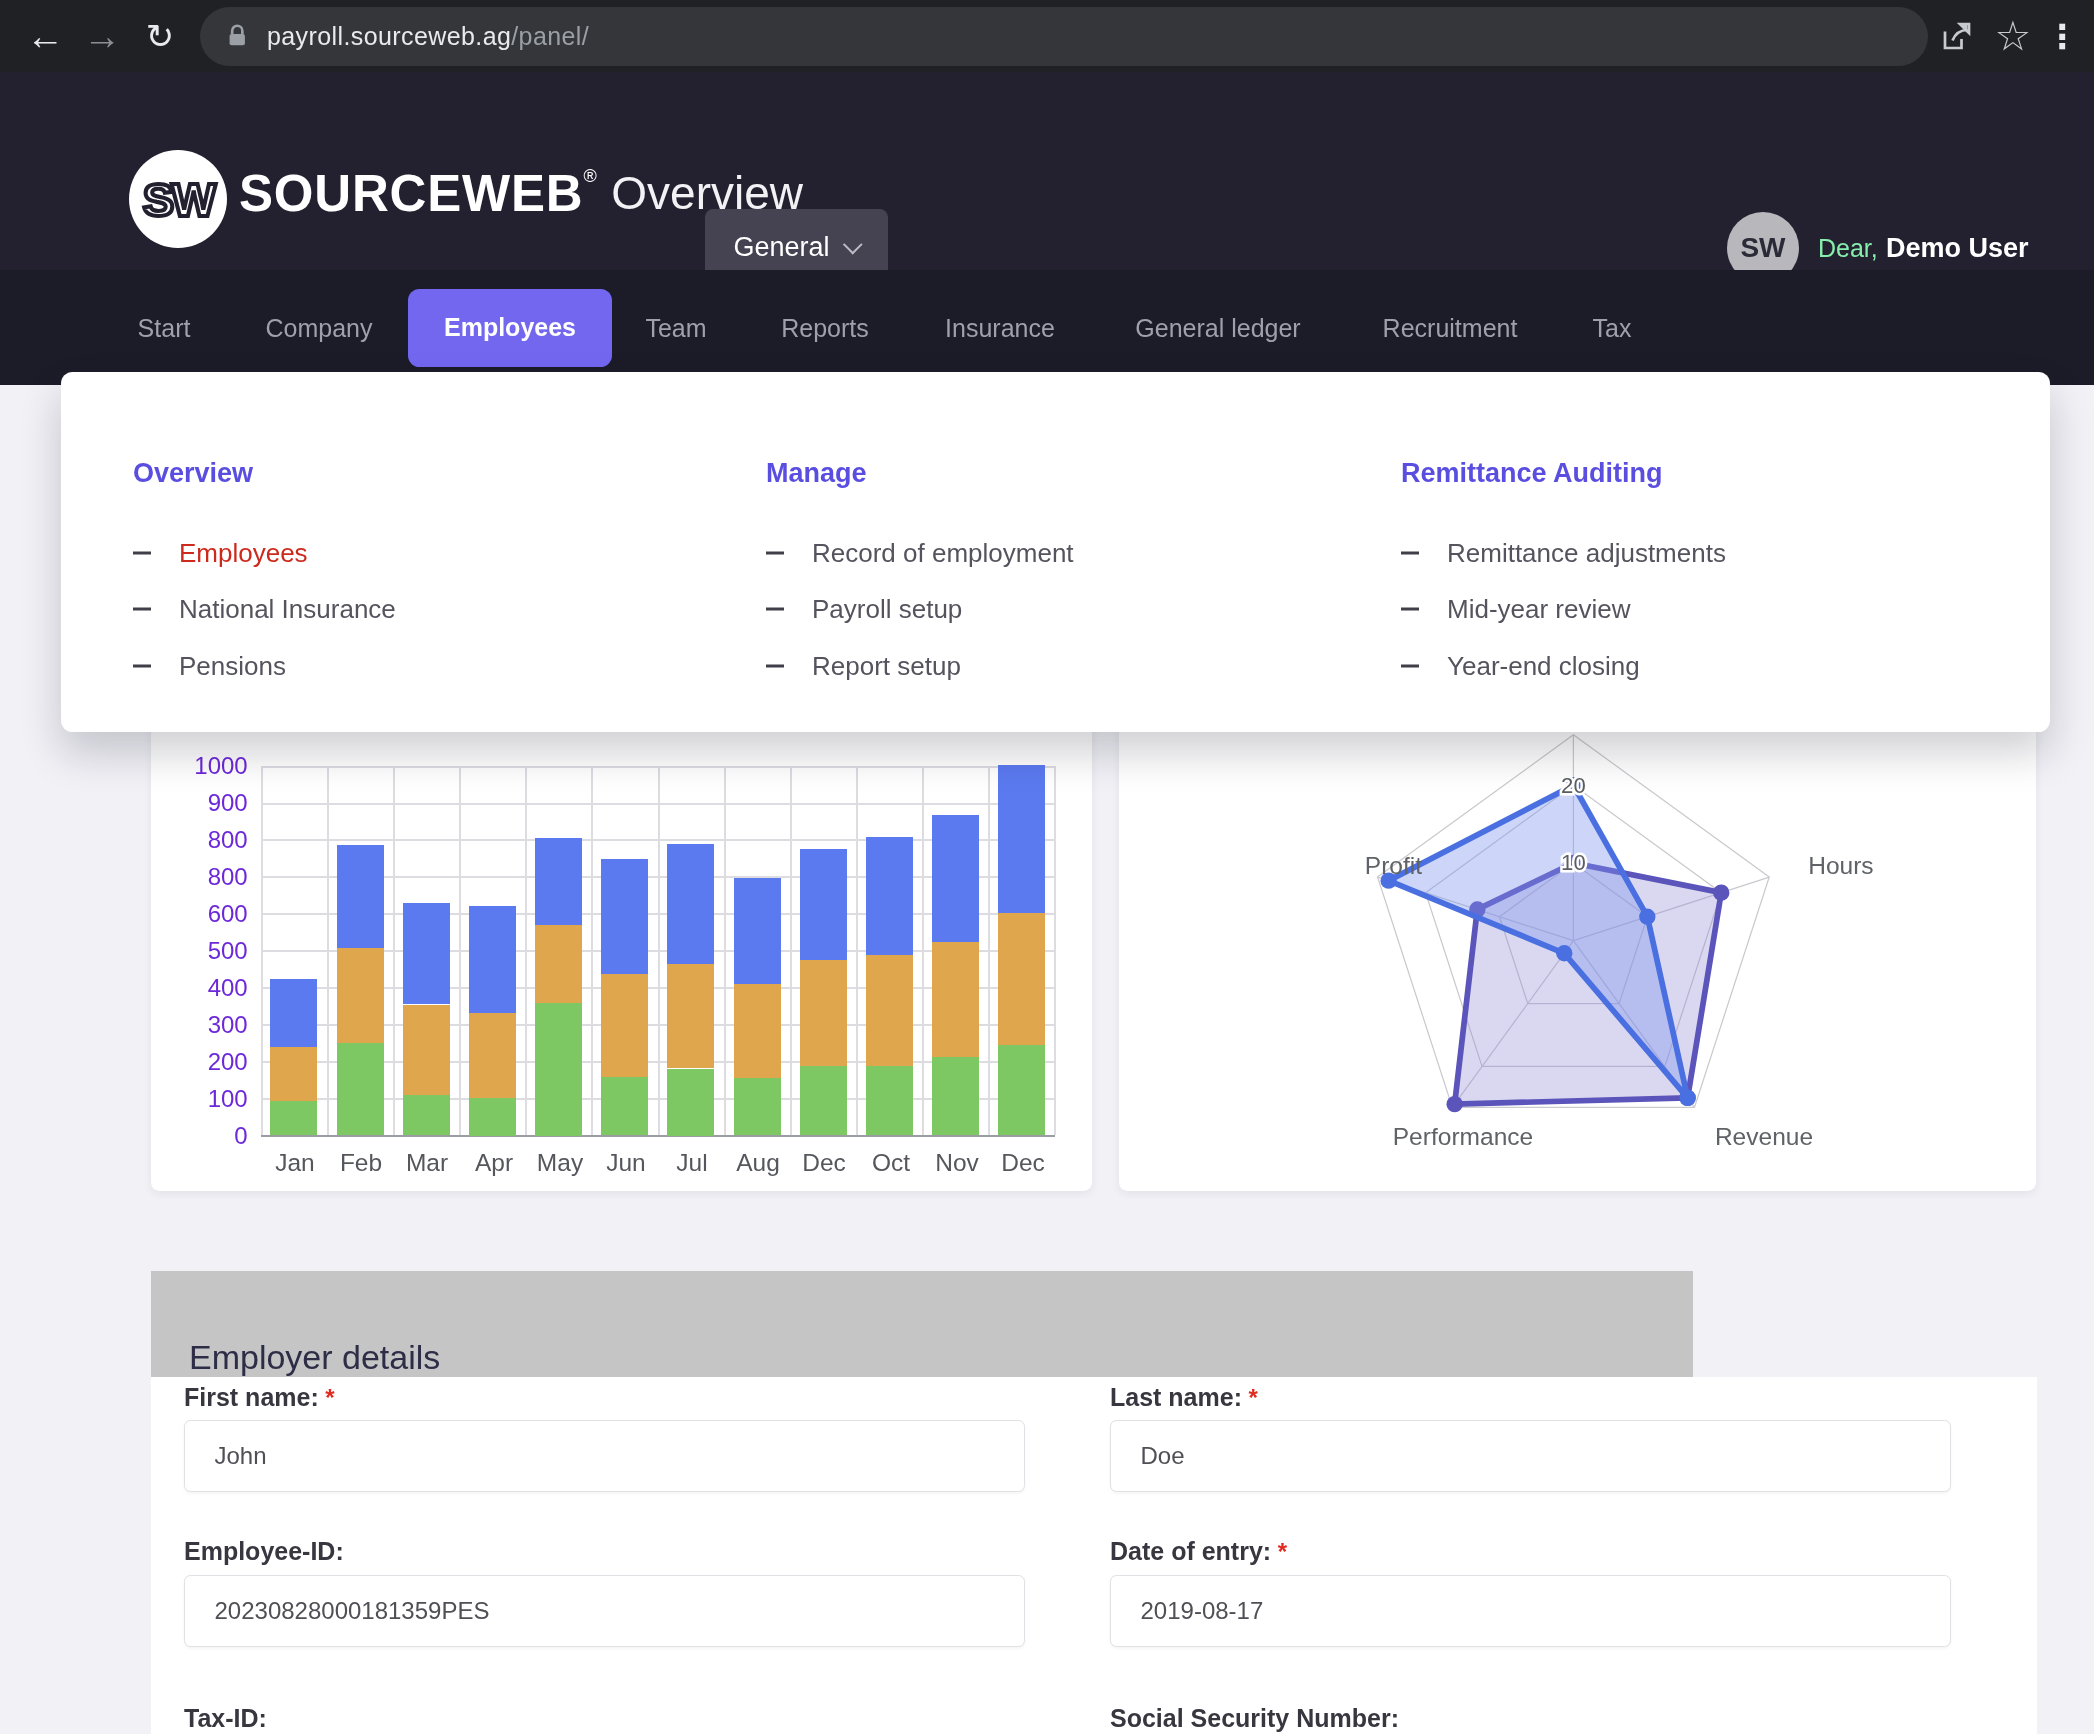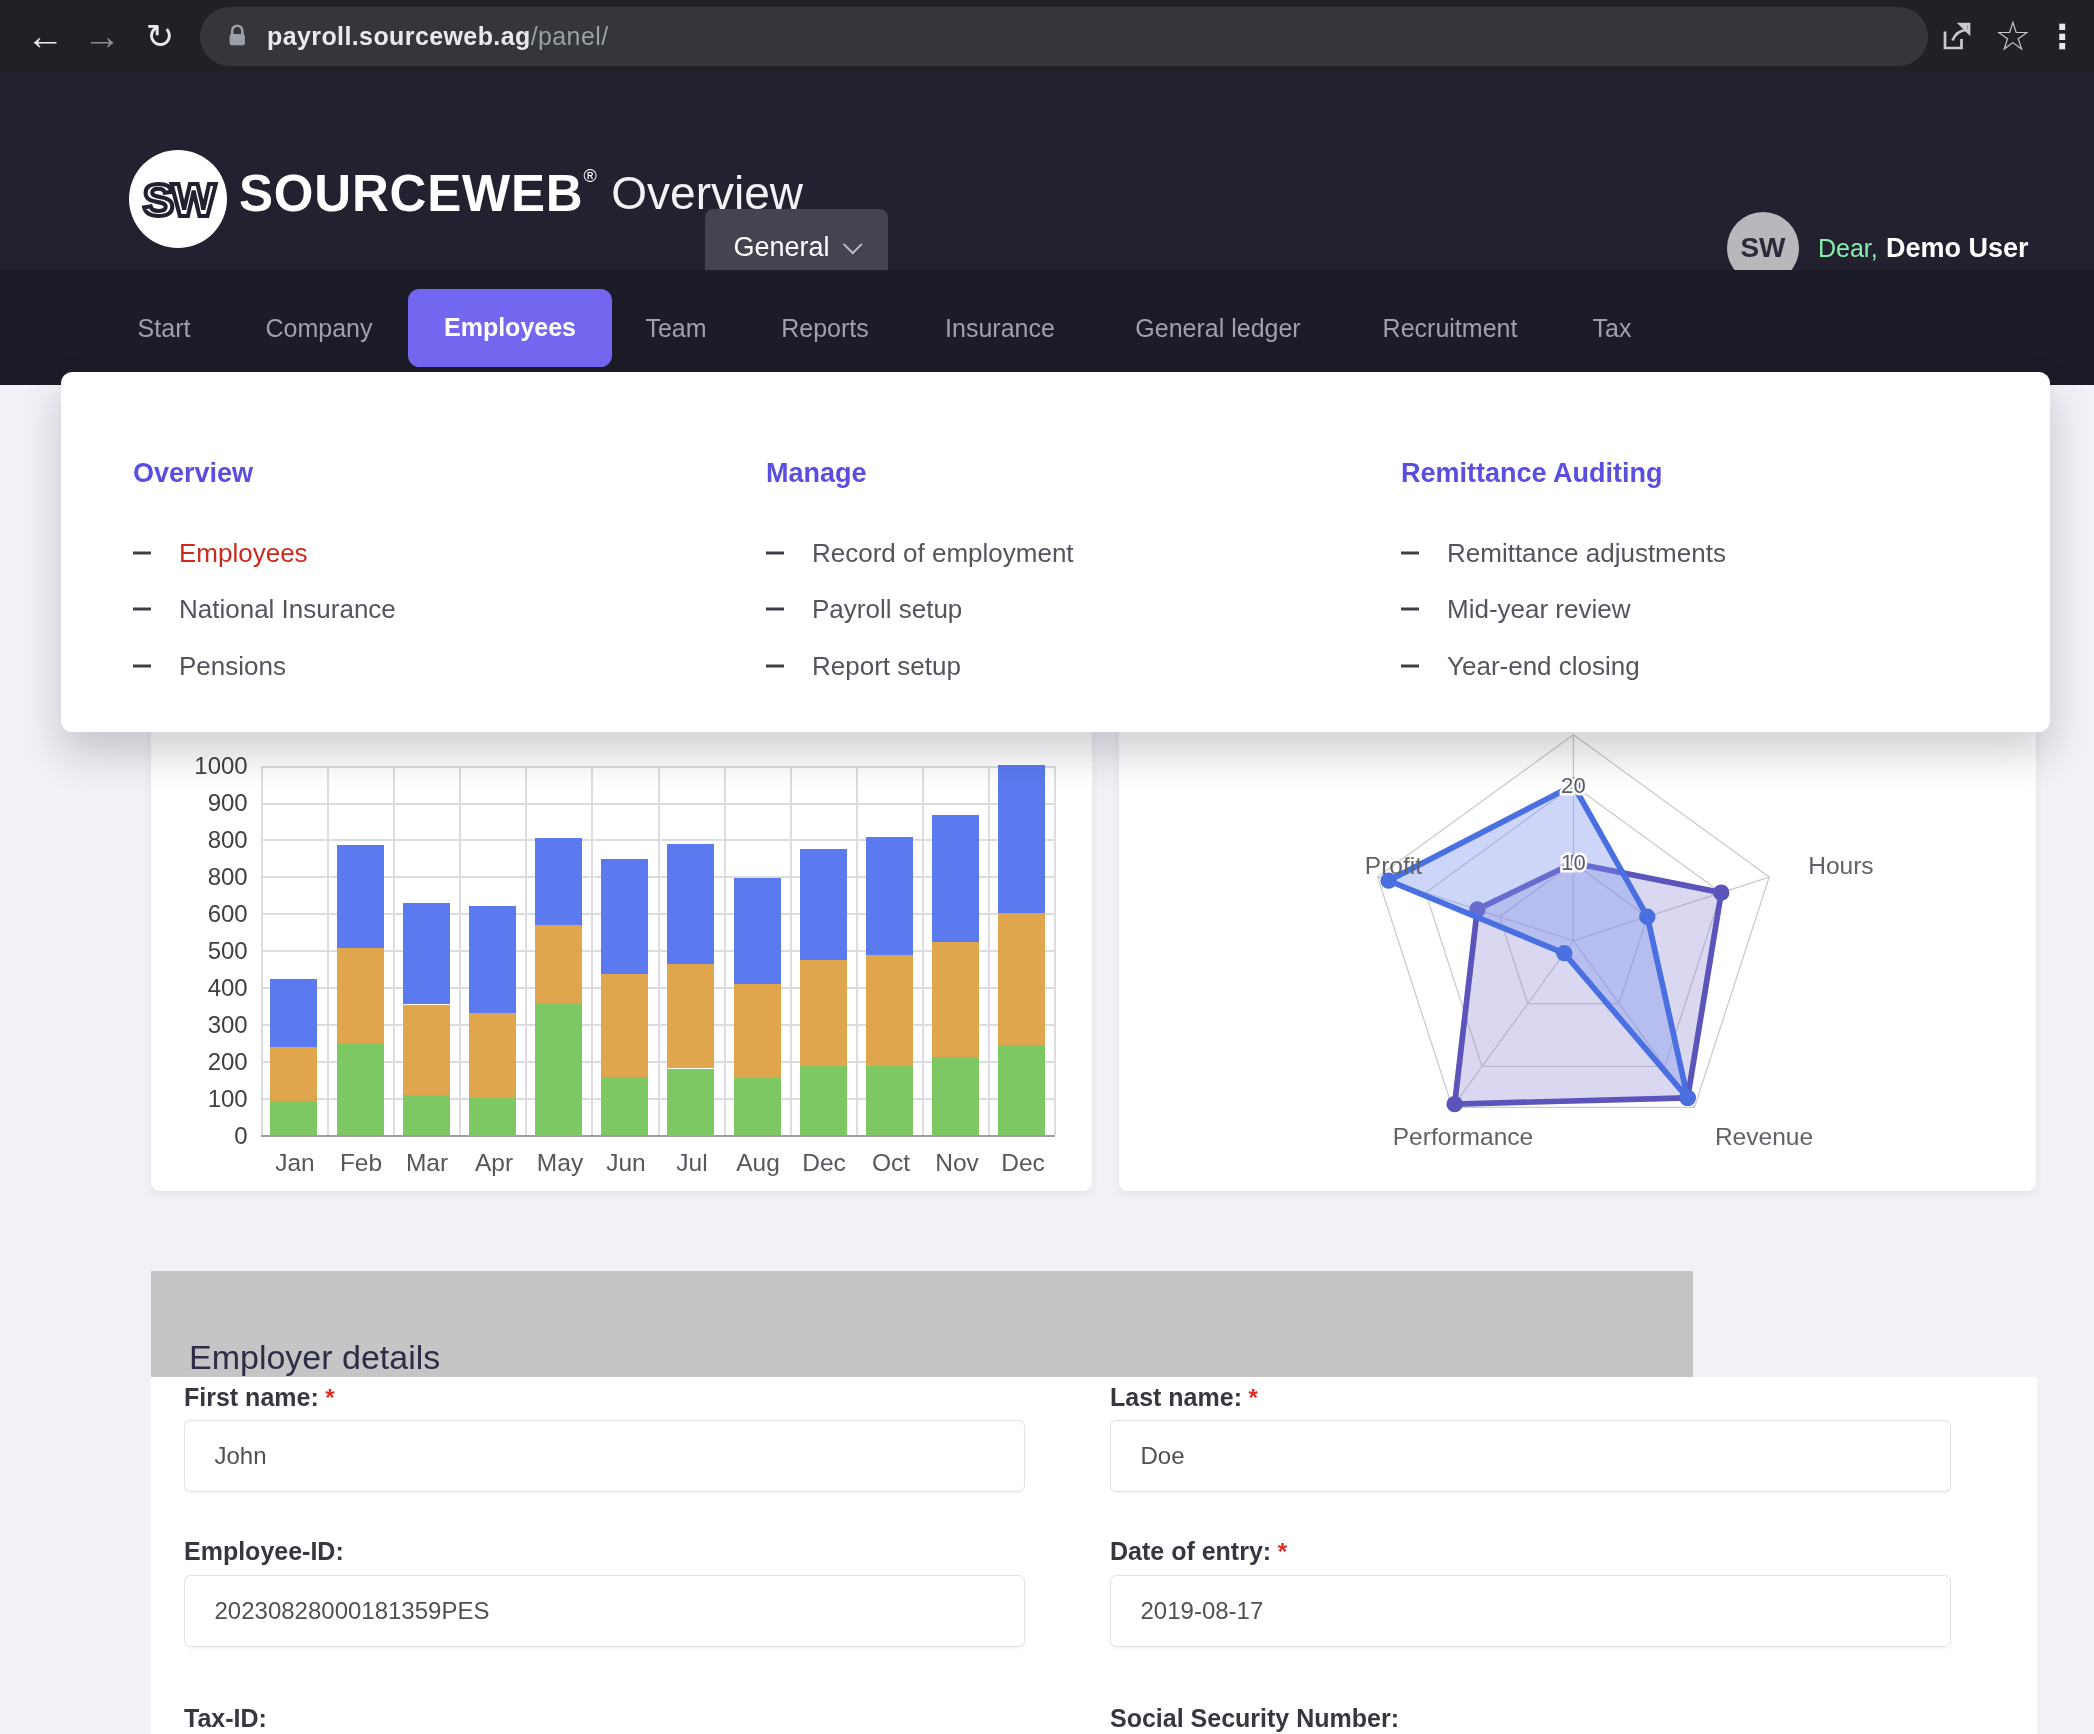--- a/index.html
+++ b/index.html
@@ -6,21 +6,21 @@
   .screen{position:relative;width:2095px;height:1734px;overflow:hidden;
     font-family:"Liberation Sans","DejaVu Sans",sans-serif;background:#f1f1f6;}
 
   
   .chrome{position:absolute;left:0;top:0;width:2095px;height:72px;background:#202124;z-index:60;}
   .nav-ic{position:absolute;top:36px;transform:translate(-50%,-50%);font-size:38px;color:#e8eaed;cursor:pointer;}
   .nav-ic.dim{color:#8b8e92;}
   .omnibox{position:absolute;left:200px;top:6.5px;width:1728px;height:59px;border-radius:31px;
     background:#35363a;display:flex;align-items:center;padding-left:24.5px;box-sizing:border-box;}
   .omnibox .lock{width:24.5px;height:28px;margin-right:18px;flex:none;}
-  .omnibox .host{font-size:25px;color:#e8eaed;letter-spacing:0.4px;font-weight:bold;}
+  .omnibox .host{font-size:25px;color:#e8eaed;letter-spacing:0.4px;}
   .omnibox .path{font-size:25px;color:#9aa0a6;letter-spacing:0.4px;}
   .chrome-right-ic{position:absolute;top:36px;transform:translate(-50%,-50%);color:#c7cace;}
 
   
   .appheader{position:absolute;left:0;top:72px;width:2095px;height:198px;background:#232130;}
   .logo-circle{position:absolute;left:129px;top:78px;width:98px;height:98px;border-radius:50%;background:#fff;
     display:flex;align-items:center;justify-content:center;}
   .logo-mono{font-size:47px;font-weight:bold;letter-spacing:-2.5px;color:#fff;-webkit-text-stroke:4.1px #232130;}
   .brand{position:absolute;left:239px;top:72px;height:98px;display:flex;align-items:center;color:#fff;white-space:nowrap;}
   .brand .b1{font-size:51px;font-weight:bold;letter-spacing:0.8px;}
@@ -41,21 +41,21 @@
   .nav-item{position:absolute;top:50%;transform:translate(-50%,-50%);font-size:25px;color:#9fa0ad;cursor:pointer;white-space:nowrap;}
   .nav-item.active{background:#7367f0;color:#fff;font-weight:bold;padding:24.5px 36px;border-radius:11.5px;}
 
   
   .card{position:absolute;background:#fff;border-radius:8.2px;box-shadow:0 2.5px 8.2px rgba(40,40,60,.07);}
   #bar-card{left:151px;top:710px;width:941px;height:481px;}
   #radar-card{left:1119px;top:710px;width:917px;height:481px;}
   .grid-h{position:absolute;height:1.6px;background:#dcdce1;}
   .grid-v{position:absolute;width:1.6px;background:#dcdce1;}
   .axis-line{background:#9a9da1 !important;}
-  .ylab{position:absolute;width:82px;text-align:right;font-size:24px;color:#404040;transform:translateY(-50%);}
+  .ylab{position:absolute;width:82px;text-align:right;font-size:24px;color:#6d28d9;transform:translateY(-50%);}
   .xlab{position:absolute;width:74px;text-align:center;font-size:24.5px;color:#55575c;}
   .bar-seg{position:absolute;}
 
   
   .panel{position:absolute;left:61px;top:372px;width:1989px;height:360px;background:#fff;border-radius:11.5px;
     box-shadow:0 21px 41px rgba(20,20,40,.20);z-index:50;}
   .m-head{position:absolute;font-size:27px;font-weight:bold;color:#5a4ee0;white-space:nowrap;cursor:pointer;}
   .m-item{position:absolute;display:flex;align-items:center;cursor:pointer;white-space:nowrap;transform:translateY(-50%);}
   .m-dash{width:18px;height:3.3px;background:#3f3e49;margin-right:28px;flex:none;}
   .m-lbl{font-size:26px;color:#55545e;}

